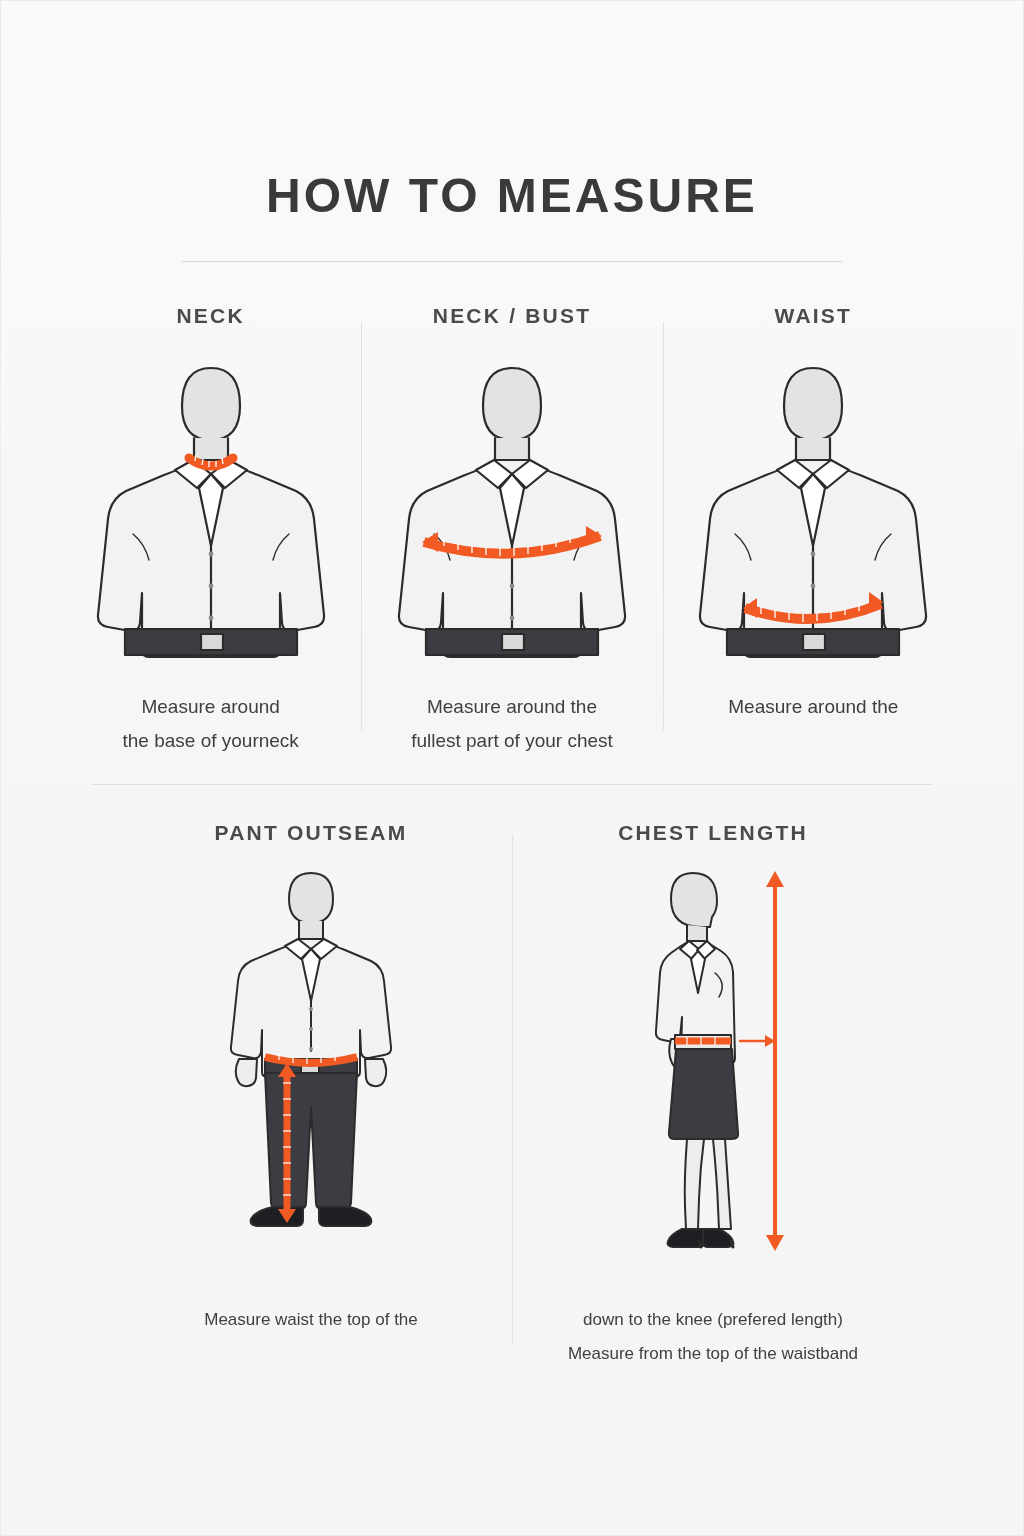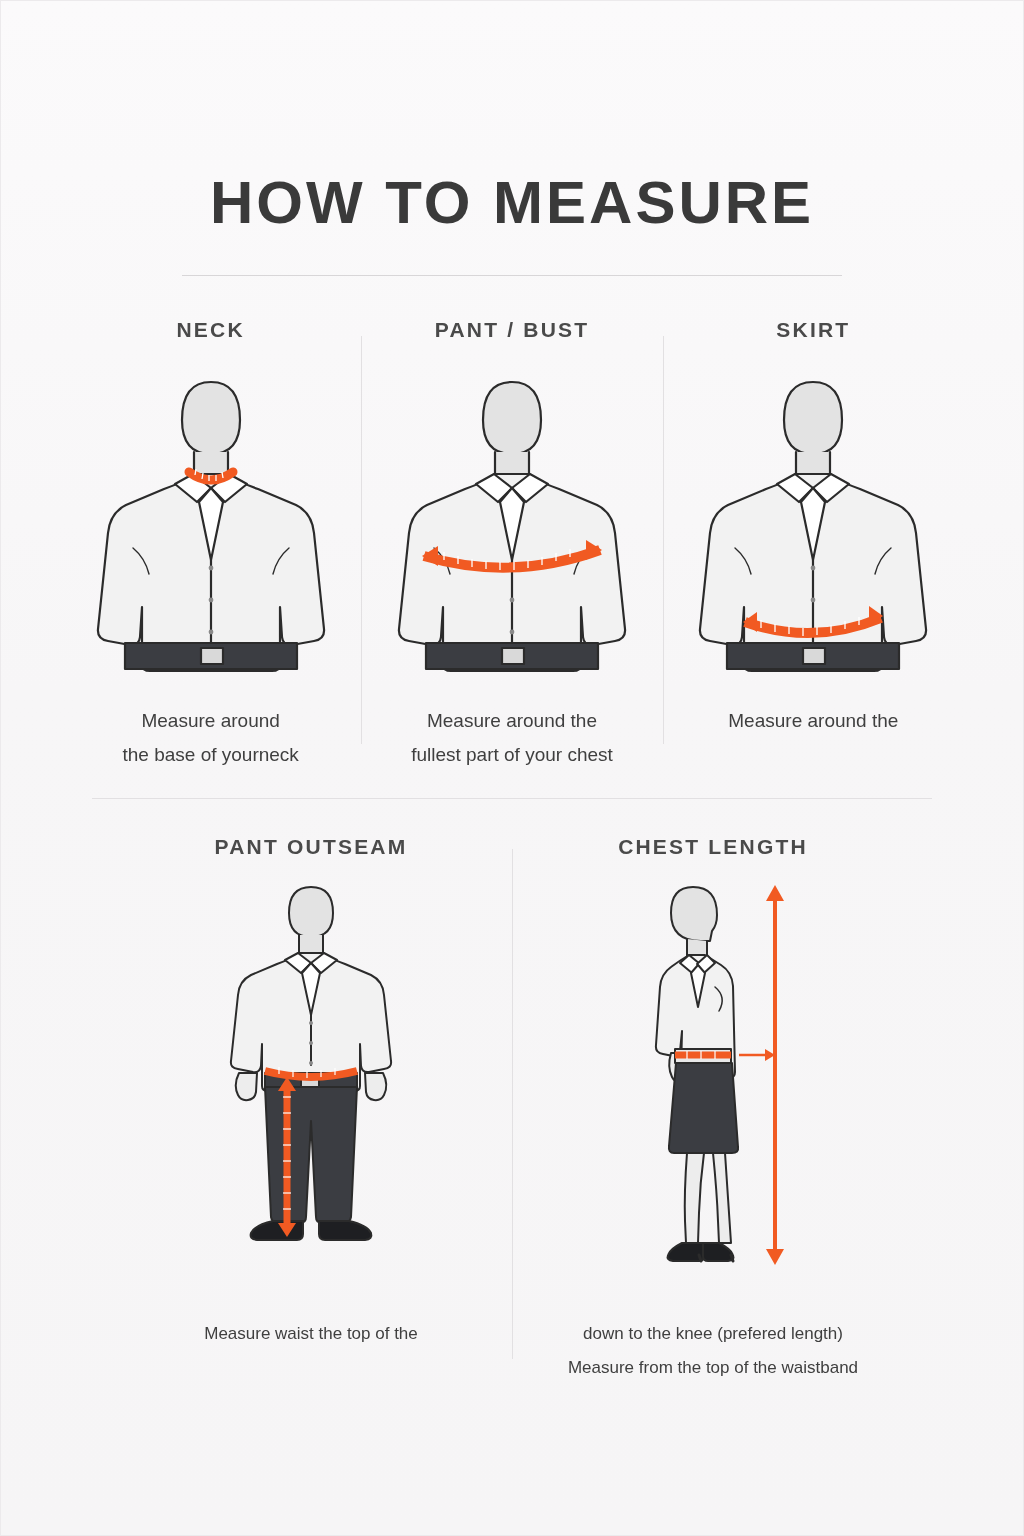--- a/index.html
+++ b/index.html
@@ -29,21 +29,21 @@
     border: 1px solid #eceaec;
     pointer-events: none;
   }
 
   
   .title-wrap {
     padding-top: 168px;
     text-align: center;
   }
   .title {
-    font-size: 60px;
+    font-size: 48px;
     letter-spacing: 3px;
     font-weight: bold;
     color: #3a3a3a;
     margin: 0;
   }
   .title-rule {
     width: 660px;
     height: 1px;
     background: #d8d6d8;
     margin: 38px auto 0 auto;
@@ -193,21 +193,21 @@
           </g>
         </svg>
       </div>
       <div class="caption">
         <div>Measure around</div>
         <div>the base of yourneck</div>
       </div>
     </div>
 
     <div class="cell">
-      <div class="cell-title">PANT / BUST</div>
+      <div class="cell-title">NECK / BUST</div>
       <div class="figure">
         <svg width="260" height="330" viewBox="0 0 260 330">
           <g fill="none" stroke="#2b2b2b" stroke-width="2.2" stroke-linejoin="round" stroke-linecap="round">
             <path d="M101 60 q0 -38 29 -38 q29 0 29 38 q0 34 -29 34 q-29 0 -29 -34 z" fill="#e3e3e3"></path>
             <path d="M113 92 l0 26 l34 0 l0 -26" fill="#e3e3e3"></path>
             <path d="M113 114 q-10 8 -30 15 l-38 16 q-16 8 -18 28 l-10 96 q-1 10 10 12 l22 4 q9 1 10 -8 l2 -30 l0 58 q0 6 8 6 l122 0 q8 0 8 -6 l0 -58 l2 30 q1 9 10 8 l22 -4 q11 -2 10 -12 l-10 -96 q-2 -20 -18 -28 l-38 -16 q-20 -7 -30 -15 z" fill="#f2f2f2"></path>
             <path d="M112 114 l-18 10 l22 18 l14 -14 z" fill="#ffffff"></path>
             <path d="M148 114 l18 10 l-22 18 l-14 -14 z" fill="#ffffff"></path>
             <path d="M130 128 l-12 14 l12 58 l12 -58 z" fill="#ffffff"></path>
             <path d="M130 200 l0 82"></path>
@@ -239,21 +239,21 @@
           </g>
         </svg>
       </div>
       <div class="caption">
         <div>Measure around the</div>
         <div>fullest part of your chest</div>
       </div>
     </div>
 
     <div class="cell">
-      <div class="cell-title">SKIRT</div>
+      <div class="cell-title">WAIST</div>
       <div class="figure">
         <svg width="260" height="330" viewBox="0 0 260 330">
           <g fill="none" stroke="#2b2b2b" stroke-width="2.2" stroke-linejoin="round" stroke-linecap="round">
             <path d="M101 60 q0 -38 29 -38 q29 0 29 38 q0 34 -29 34 q-29 0 -29 -34 z" fill="#e3e3e3"></path>
             <path d="M113 92 l0 26 l34 0 l0 -26" fill="#e3e3e3"></path>
             <path d="M113 114 q-10 8 -30 15 l-38 16 q-16 8 -18 28 l-10 96 q-1 10 10 12 l22 4 q9 1 10 -8 l2 -30 l0 58 q0 6 8 6 l122 0 q8 0 8 -6 l0 -58 l2 30 q1 9 10 8 l22 -4 q11 -2 10 -12 l-10 -96 q-2 -20 -18 -28 l-38 -16 q-20 -7 -30 -15 z" fill="#f2f2f2"></path>
             <path d="M112 114 l-18 10 l22 18 l14 -14 z" fill="#ffffff"></path>
             <path d="M148 114 l18 10 l-22 18 l-14 -14 z" fill="#ffffff"></path>
             <path d="M130 128 l-12 14 l12 58 l12 -58 z" fill="#ffffff"></path>
             <path d="M130 200 l0 82"></path>

